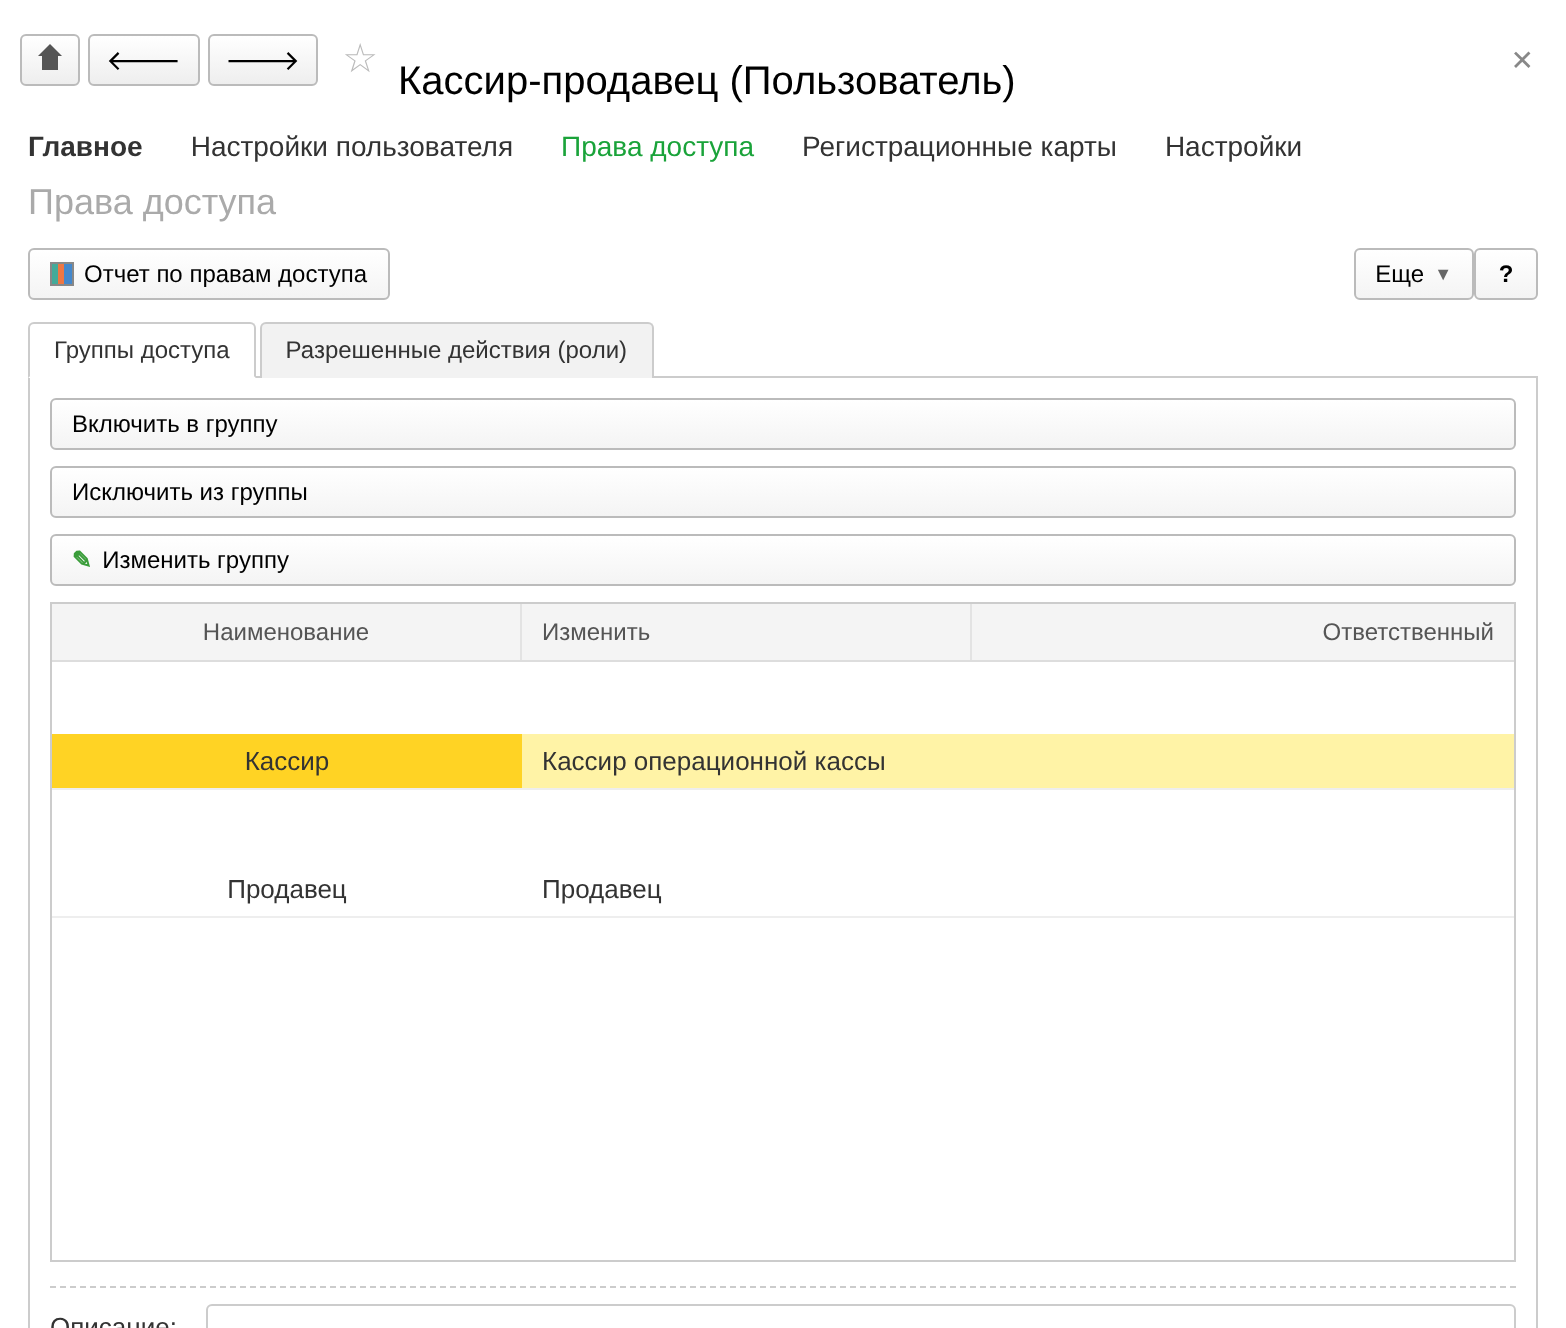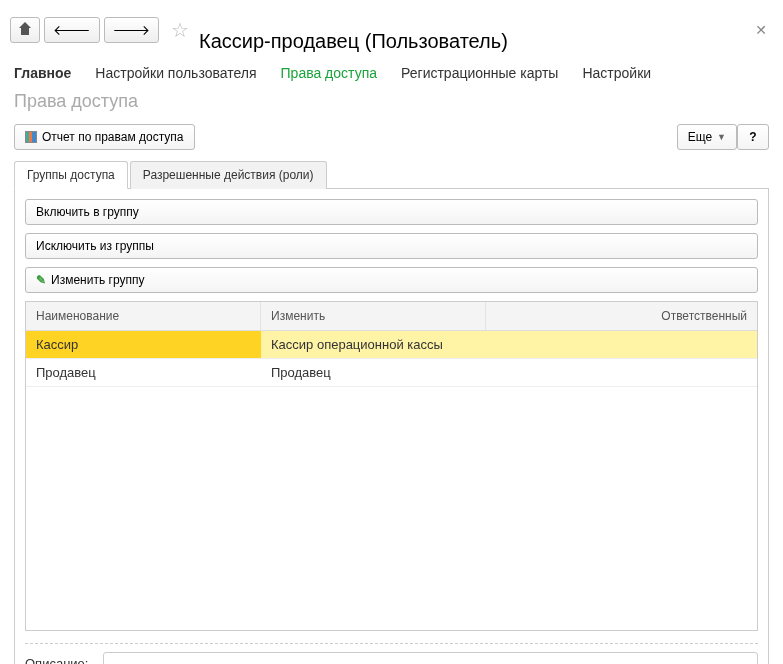--- a/index.html
+++ b/index.html
@@ -154,29 +154,30 @@
   border-right: 1px solid #e3e3e3;
 }
 .gh-cell:last-child { border-right: none; }
 .grid-row {
   display: flex;
   border-bottom: 1px solid #eee;
 }
 .gr-cell {
   padding: 6px 10px;
   font-size: 13px;
+  margin-top: 36px;
 }
 .grid-row.selected .gr-cell:first-child {
   background: #ffd324;
 }
 .grid-row.selected .gr-cell:nth-child(2),
 .grid-row.selected .gr-cell:nth-child(3) {
   background: #fff3a6;
 }
-.col1 { width: 235px; }
+.col1 { width: 235px; text-align: center; }
 .col2 { width: 225px; }
 .col3 { flex: 1; text-align: right; }
 .grid-body { flex: 1; overflow: auto; }
 .divider {
   border-top: 1px dashed #ccc;
   margin: 12px 0 8px 0;
 }
 .desc-row {
   display: flex;
   gap: 8px;

